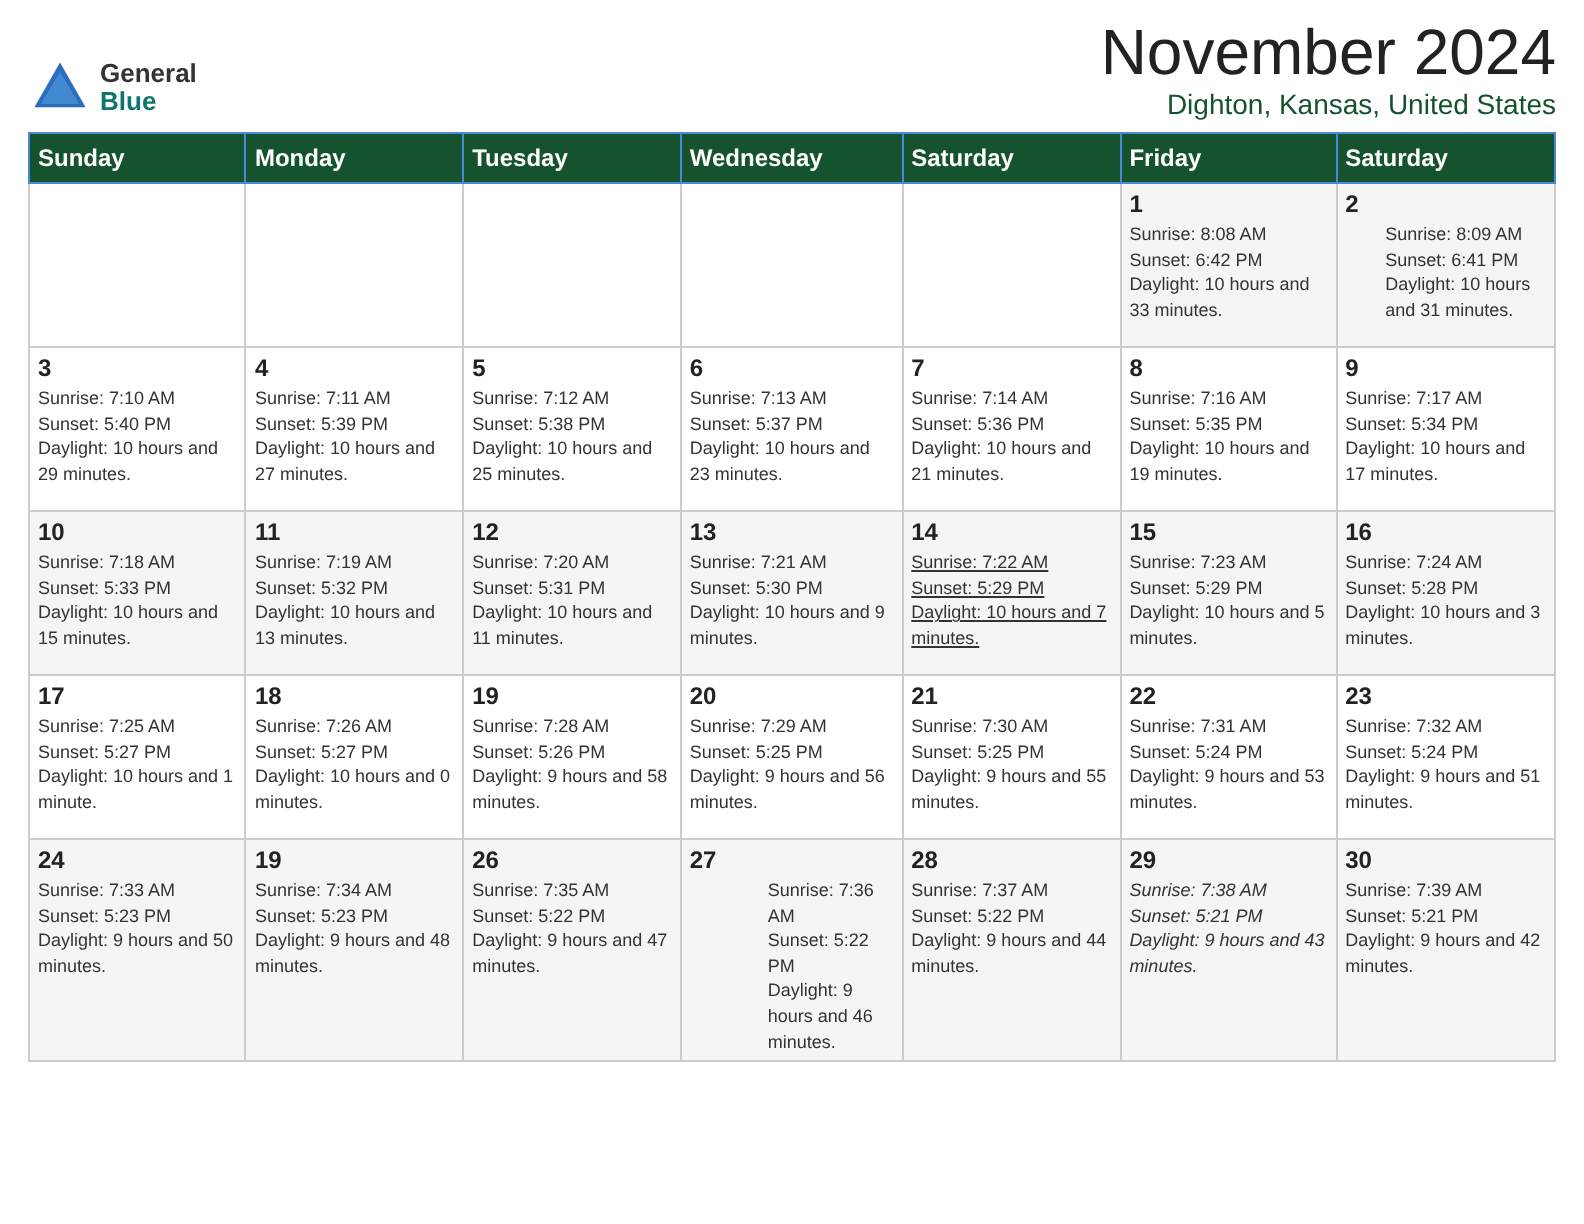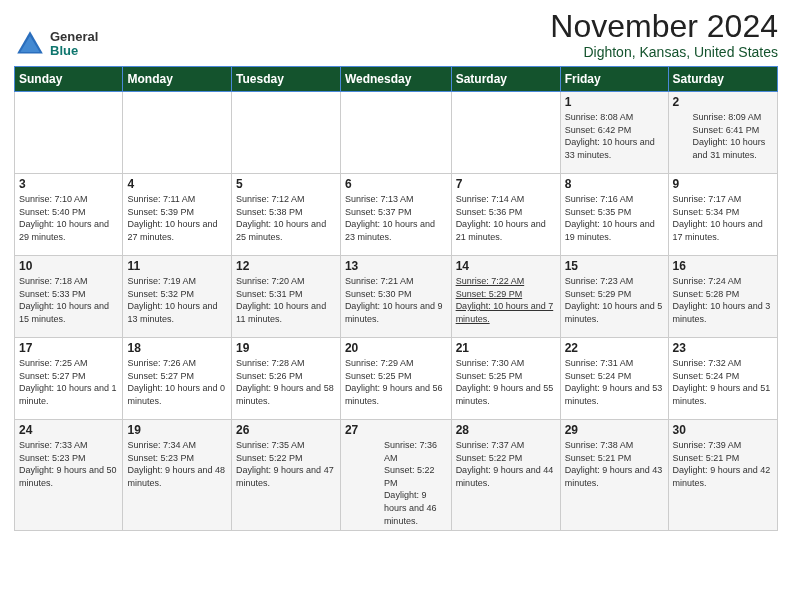--- a/index.html
+++ b/index.html
@@ -311,21 +311,21 @@
 Daylight: 9 hours and 46 minutes.</div>
           </td>
           <td>
             <span class="day-num">28</span>
             <div class="day-info" style="white-space: pre-line;">Sunrise: 7:37 AM
 Sunset: 5:22 PM
 Daylight: 9 hours and 44 minutes.</div>
           </td>
           <td>
             <span class="day-num">29</span>
-            <div class="day-info" style="white-space: pre-line;">Sunrise: 7:38 AM
+            <div class="day-info" style="white-space: pre-line; font-style: italic;">Sunrise: 7:38 AM
 Sunset: 5:21 PM
 Daylight: 9 hours and 43 minutes.</div>
           </td>
           <td>
             <span class="day-num">30</span>
             <div class="day-info" style="white-space: pre-line;">Sunrise: 7:39 AM
 Sunset: 5:21 PM
 Daylight: 9 hours and 42 minutes.</div>
           </td>
         </tr>

